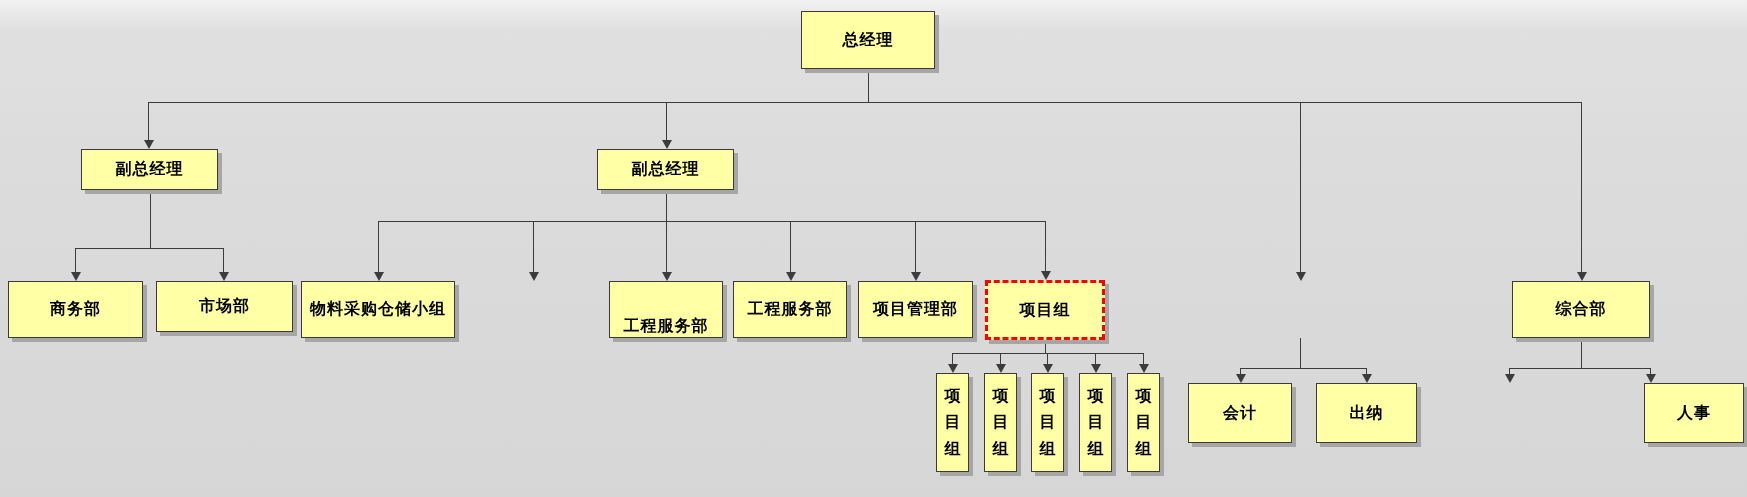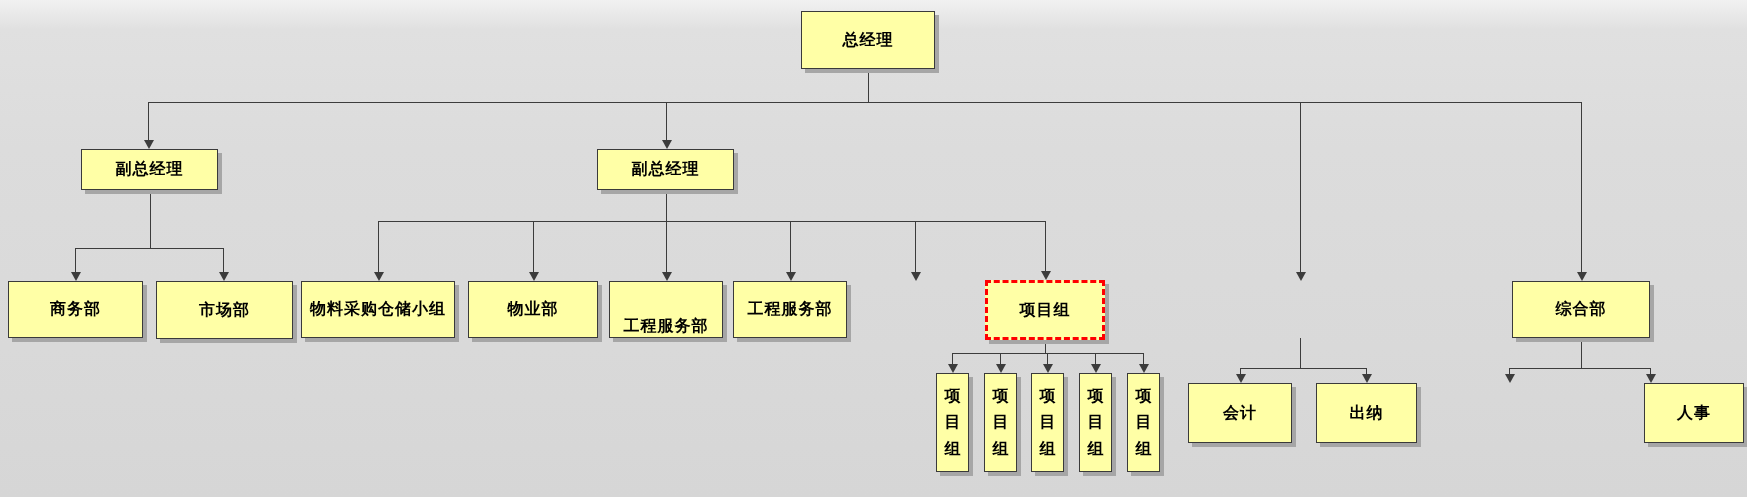--- a/index.html
+++ b/index.html
@@ -65,34 +65,34 @@
     </div>
     <div class="node" style="left: 81px; top: 149px; width: 137px; height: 41px;">
       <span>副总经理</span>
     </div>
     <div class="node" style="left: 597px; top: 149px; width: 137px; height: 41px;">
       <span>副总经理</span>
     </div>
     <div class="node" style="left: 8px; top: 281px; width: 135px; height: 57px;">
       <span>商务部</span>
     </div>
-    <div class="node" style="left: 156px; top: 281px; width: 137px; height: 58px;">
+    <div class="node" style="left: 156px; top: 281px; width: 137px; height: 51px;">
       <span>市场部</span>
     </div>
     <div class="node" style="left: 301px; top: 281px; width: 154px; height: 57px;">
       <span>物料采购仓储小组</span>
-    </div>
-    <div class="node" style="left: 468px; top: 281px; width: 130px; height: 57px;">
-      <span>物业部</span>
     </div>
     <div class="node" style="left: 609px; top: 281px; width: 114px; height: 57px; align-items: flex-end;">
       <span>工程服务部</span>
     </div>
     <div class="node" style="left: 733px; top: 281px; width: 114px; height: 57px;">
       <span>工程服务部</span>
+    </div>
+    <div class="node" style="left: 858px; top: 281px; width: 115px; height: 57px;">
+      <span>项目管理部</span>
     </div>
     <div class="node highlighted" style="left: 985px; top: 280px; width: 120px; height: 60px;">
       <span>项目组</span>
     </div>
     <div class="node" style="left: 1512px; top: 281px; width: 138px; height: 57px; text-align: right;">
       <span>综合部</span>
     </div>
     <div class="node vertical" style="left: 936px; top: 373px; width: 33px; height: 99px;">
       <span>项目组</span>
     </div>

